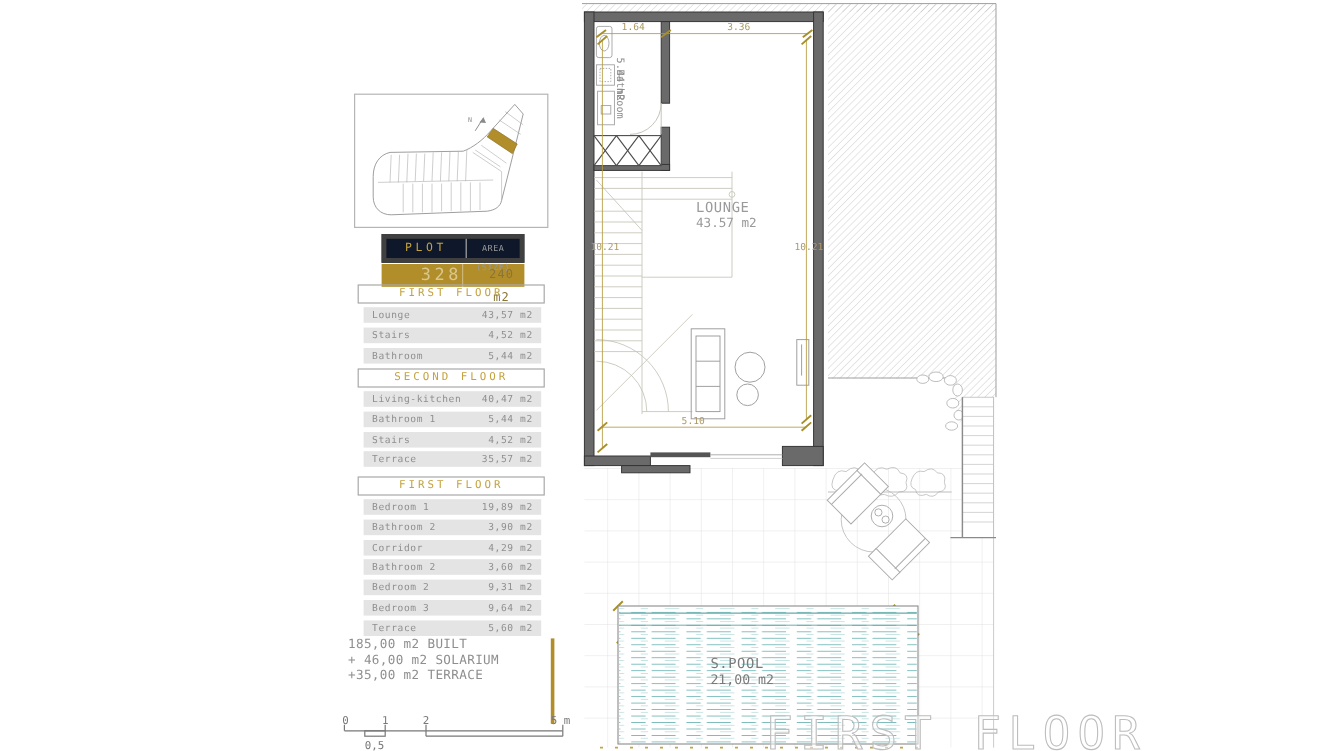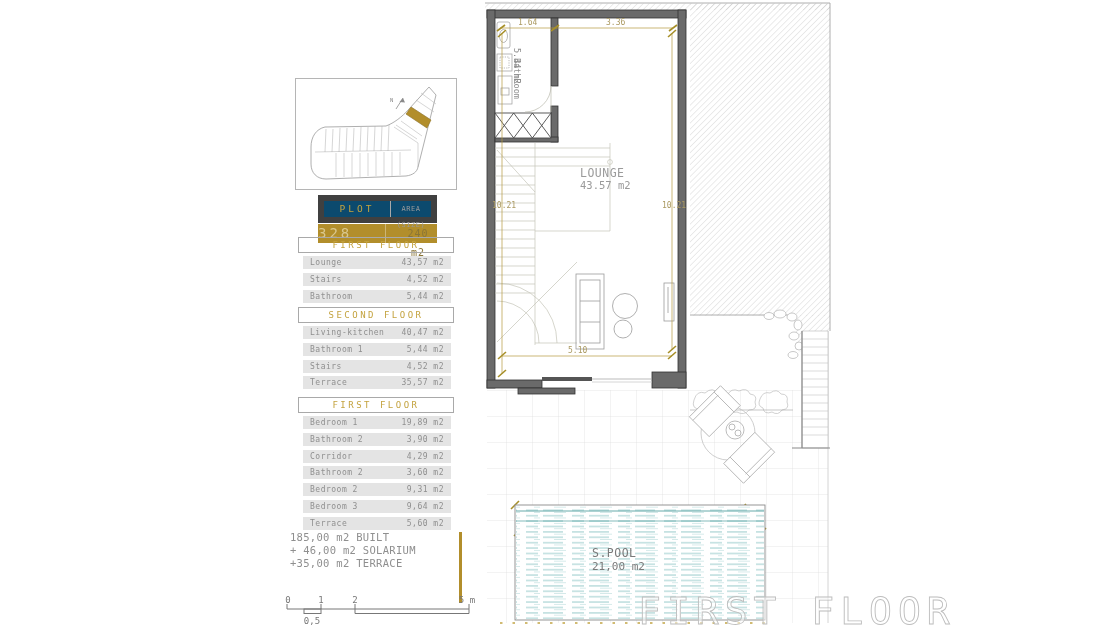--- a/index.html
+++ b/index.html
@@ -2,26 +2,26 @@
 <html><head>
 <meta charset="utf-8">
 <style>
   html,body{margin:0;padding:0;background:#ffffff;}
   .page{position:relative;width:1110px;height:626px;background:#fff;overflow:hidden;
         font-family:"DejaVu Sans Mono", monospace;}
   
   .map-box{position:absolute;left:295px;top:78px;width:160px;height:110px;border:1px solid #b5b5b5;background:#fff;}
   
   .plot-table{position:absolute;left:318px;top:195px;width:119px;}
-  .plot-head{display:flex;height:16px;border:6px solid #404040;background:#0c4a6e;}
+  .plot-head{display:flex;height:16px;border:4px solid #404040;background:#0f172a;}
   .plot-head .c1{flex:0 0 66px;border-right:1px solid #a9a9a9;color:#c4a33f;font-size:9.5px;
                  letter-spacing:3px;text-align:center;line-height:16px;}
   .plot-head .c2{flex:1;color:#9a9a9a;font-size:7px;letter-spacing:.5px;text-align:center;line-height:16px;}
   .plot-val{display:flex;height:19px;background:#b28e2b;margin-top:1px;}
-  .plot-val .c1{flex:0 0 67px;color:#d9c78d;font-size:14px;letter-spacing:3px;text-align:left;line-height:19px;
+  .plot-val .c1{flex:0 0 67px;color:#d9c78d;font-size:14px;letter-spacing:3px;text-align:right;line-height:19px;
                 border-right:1px solid rgba(255,255,255,.35);}
   .plot-val .c2{flex:1;color:#8a7536;font-size:10px;letter-spacing:1px;text-align:center;line-height:19px;margin-left:13px;}
   
   .floor{position:absolute;left:298px;width:156px;}
   .floor-header{height:14px;border:1px solid #a9a9a9;color:#c4a33f;font-size:9px;letter-spacing:2.5px;
                 text-align:center;line-height:14px;margin-bottom:3px;}
   .floor-row{height:13px;margin:0 3px 3.8px 5px;background:#e4e4e4;display:flex;
              justify-content:space-between;align-items:center;padding:0 7px;}
   .floor-row span{font-size:8px;color:#8f8f8f;letter-spacing:.5px;line-height:13px;white-space:nowrap;}
   

